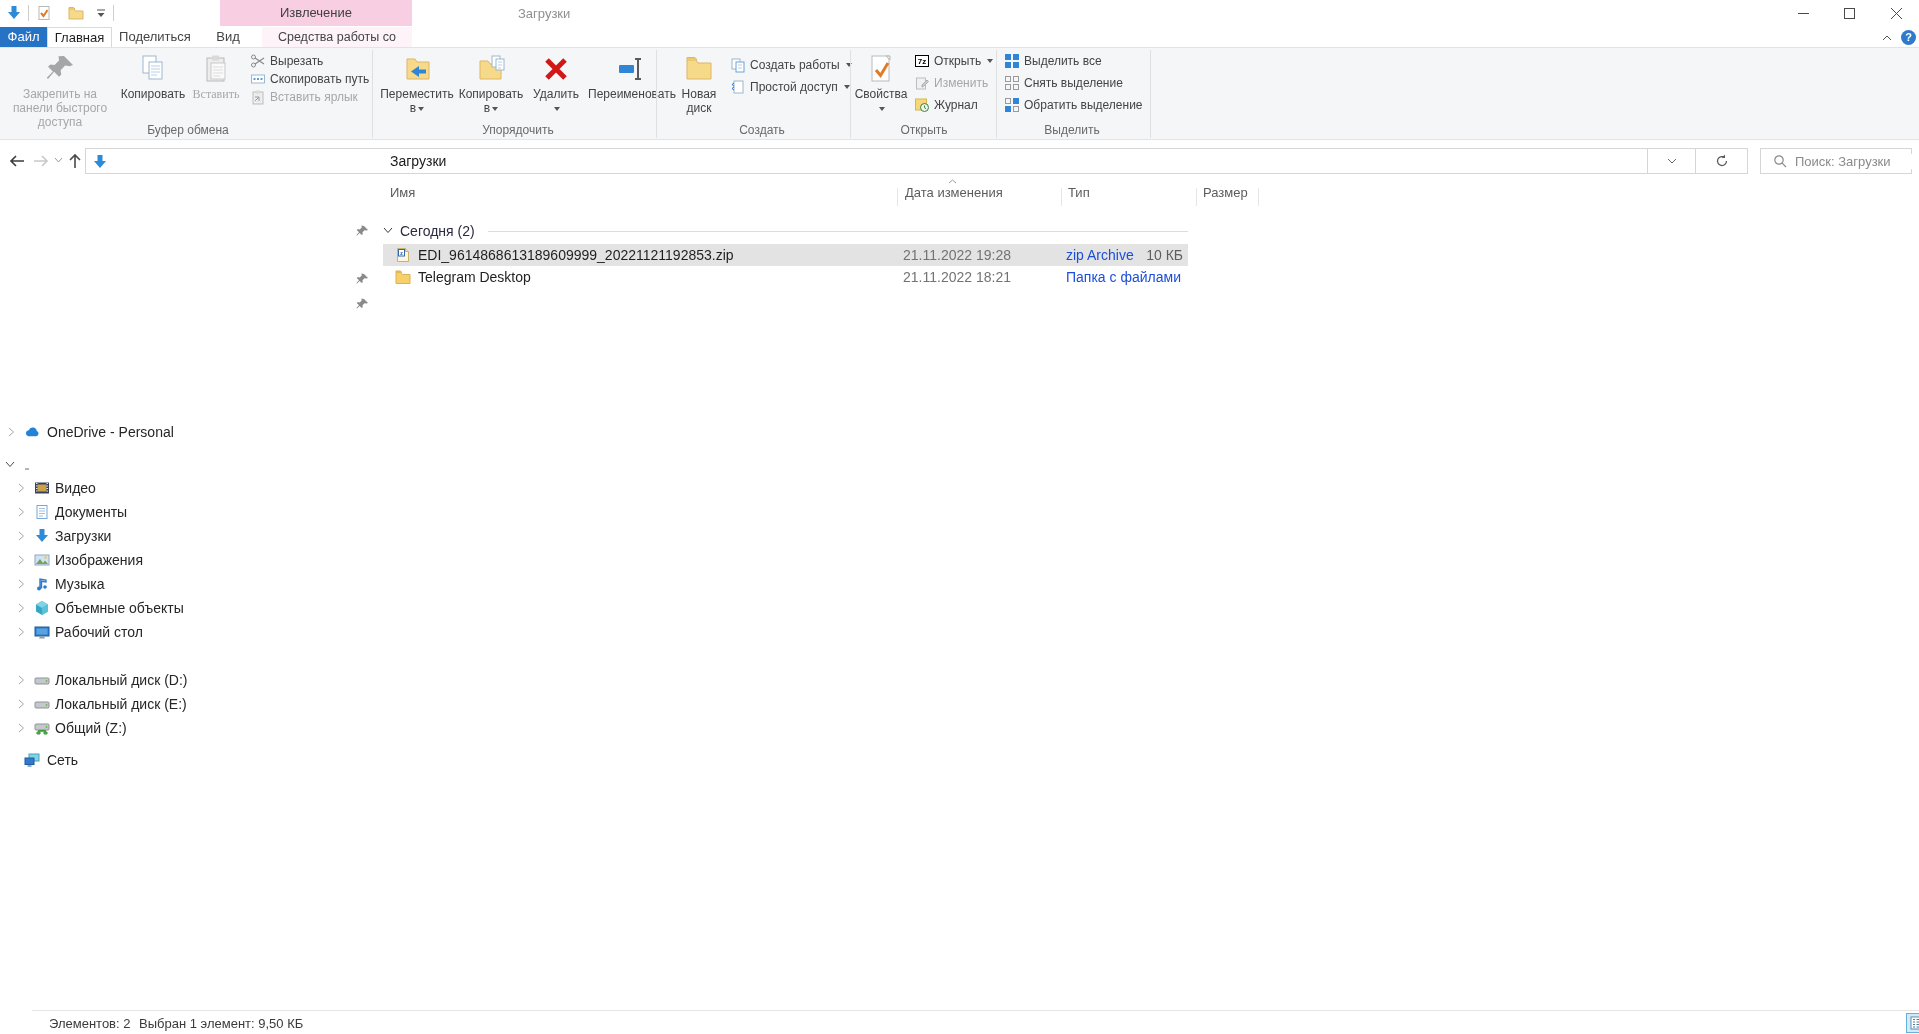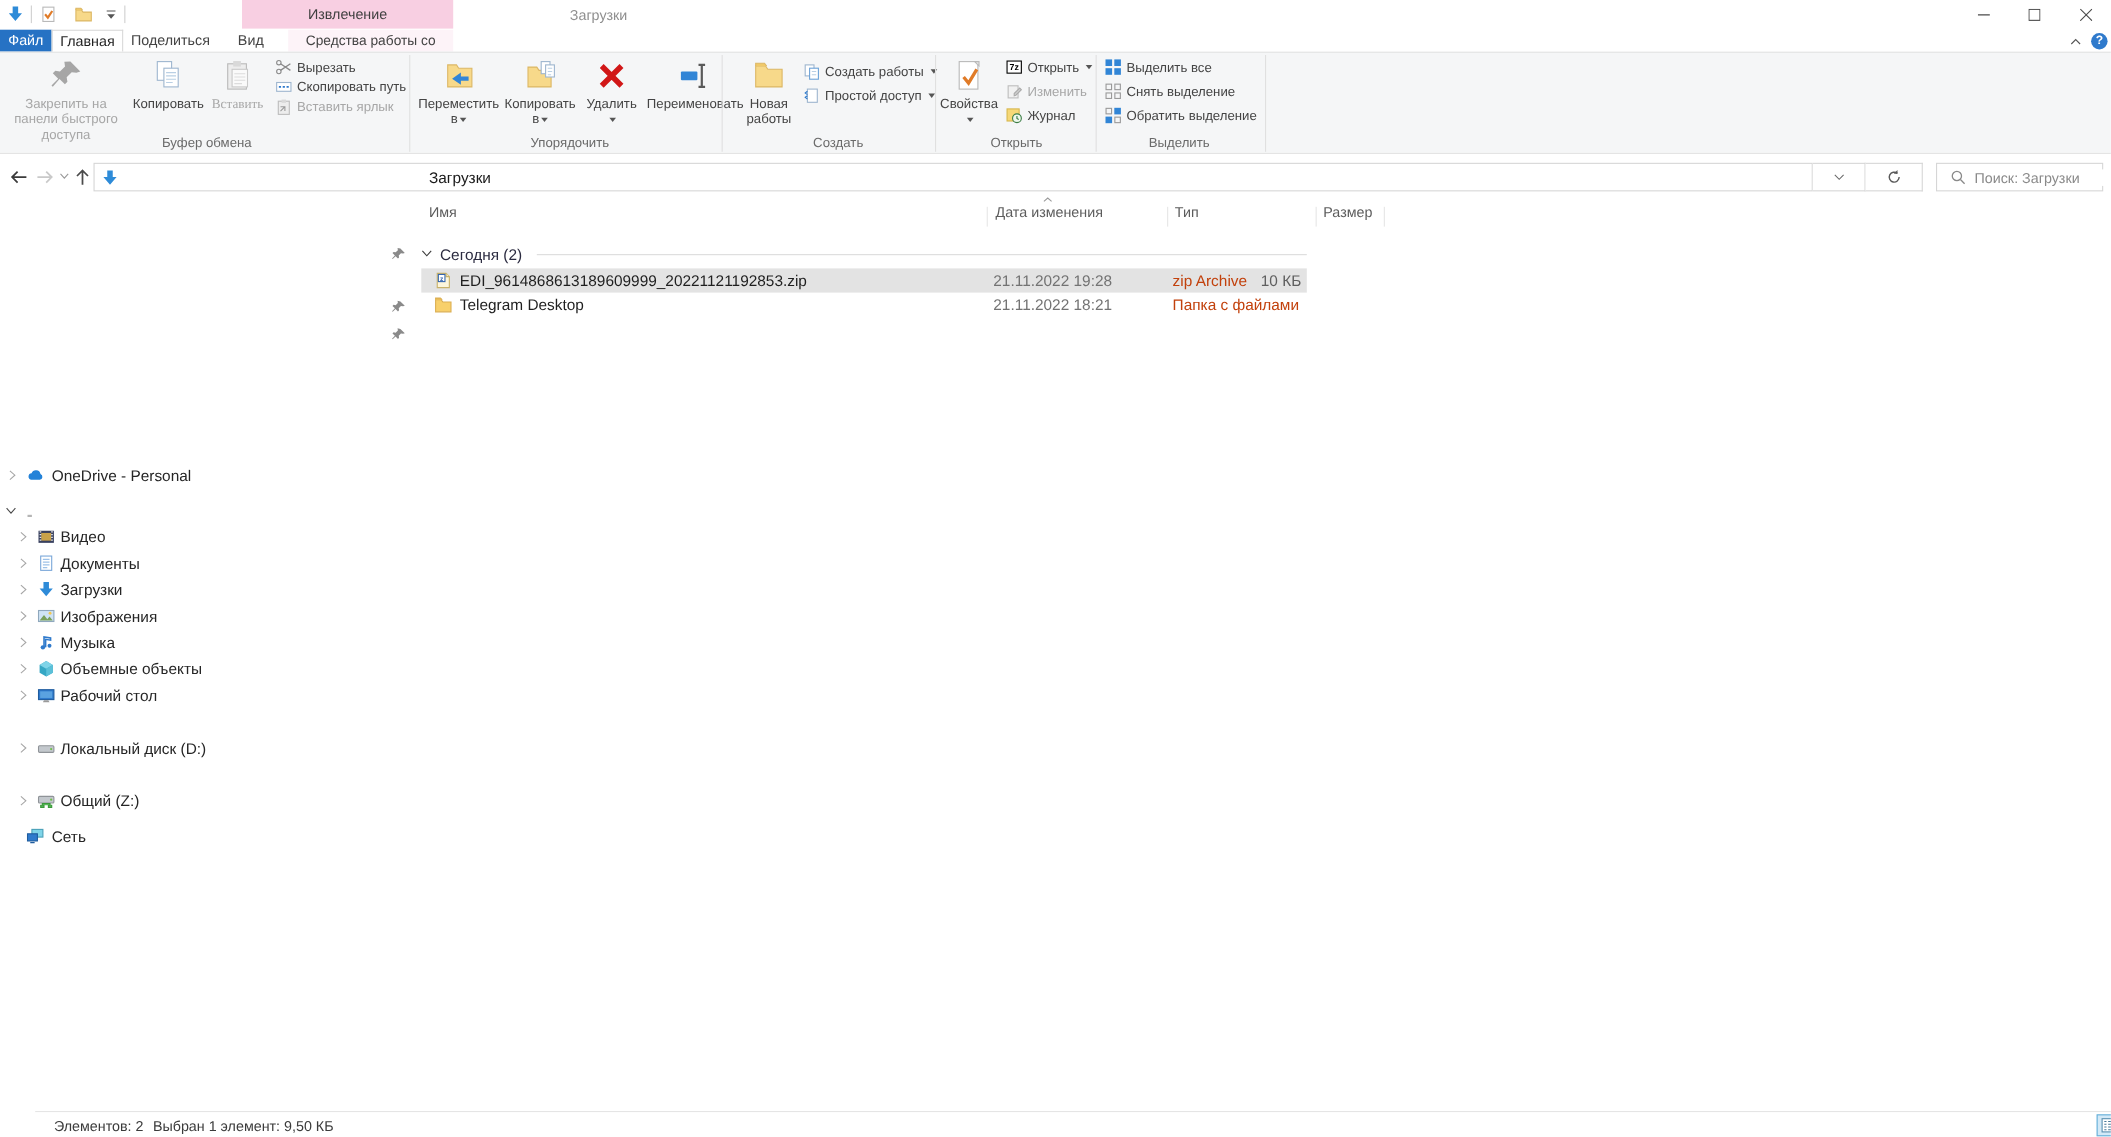--- a/index.html
+++ b/index.html
@@ -53,21 +53,21 @@
   .main { position:absolute; left:0; top:180px; width:1919px; height:830px; background:#fff; }
   .colhdr { position:absolute; top:5px; font-size:13px; color:#5c5c5c; }
   .colsep { position:absolute; top:8px; width:1px; height:18px; background:#e6e6e6; }
   .grouphdr { position:absolute; top:42px; height:18px; }
   .grouphdr .glabel-txt { position:absolute; left:17px; top:1px; font-size:14px; color:#2b2b40; }
   .gline { position:absolute; left:105px; top:9px; width:700px; height:1px; background:#dcdcdc; }
   .frow { position:absolute; left:383px; width:805px; height:22px; }
   .frow .cell { position:absolute; top:3px; font-size:14px; white-space:nowrap; }
   .c-name { left:35px; color:#1f1f1f; }
   .c-date { left:520px; color:#737373; }
-  .c-type { left:683px; color:#c2410c; }
+  .c-type { left:683px; color:#1d4ed8; }
   .c-size { left:717px; width:83px; text-align:right; color:#5f5f5f; }
   .selrow { background:#e3e3e3; }
   .pin-mark { position:absolute; left:355px; width:14px; height:14px; }
 
   
   .side-row { position:absolute; left:0; width:370px; height:24px; }
   .side-row .chev { position:absolute; top:7px; }
   .side-row .sico { position:absolute; top:4px; width:16px; height:16px; }
   .side-row .slabel { position:absolute; top:4px; font-size:14px; color:#262626; white-space:nowrap; }
 
@@ -257,21 +257,21 @@
     <div class="glabel" style="left:438px;">Упорядочить</div>
 
     <div class="bigbtn" style="left:674px;width:50px;">
       <span class="bicon">
         <svg width="32" height="32" viewBox="0 0 32 32">
             <path d="M4 7h9l2 3h13v16H4z" fill="#f7d98a" stroke="#dcb765"></path>
             <path d="M4 7V4.5h8L14 7" fill="#f0c96a" stroke="#dcb765"></path>
           </svg>
       </span>
       <span>Новая</span><br>
-      <span>работы</span>
+      <span>диск</span>
     </div>
     <div class="smallbtn" style="left:730px;top:8px;">
       <span class="sicon">
         <svg width="16" height="16" viewBox="0 0 16 16">
             <rect x="2" y="2" width="8" height="10" fill="#fff" stroke="#9eb6cf"></rect>
             <rect x="6" y="5" width="8" height="10" fill="#fff" stroke="#6da3d8"></rect>
             <path d="M8 8h4M8 11h4" stroke="#b9cfe4"></path>
           </svg>
       </span>
       <span>Создать работы</span>
@@ -634,20 +634,34 @@
         </span>
       <span class="sico" style="left:34px;">
         <svg width="16" height="16" viewBox="0 0 16 16">
             <rect x="1" y="6" width="14" height="6" rx="1" fill="#c3c8cd" stroke="#8f9398"></rect>
             <circle cx="12.5" cy="9" r="1" fill="#6fbf4a"></circle>
           </svg>
       </span>
       <span class="slabel" style="left:55px;">Локальный диск (D:)</span>
     </div>
 
+    <div class="side-row" style="top:512px;">
+      <span class="chev" style="left:18px;">
+          <svg width="7" height="10" viewBox="0 0 7 10">
+            <path d="M1 1l4.5 4L1 9" stroke="#a6a6a6" fill="none"></path>
+          </svg>
+        </span>
+      <span class="sico" style="left:34px;">
+        <svg width="16" height="16" viewBox="0 0 16 16">
+            <rect x="1" y="6" width="14" height="6" rx="1" fill="#c3c8cd" stroke="#8f9398"></rect>
+            <circle cx="12.5" cy="9" r="1" fill="#6fbf4a"></circle>
+          </svg>
+      </span>
+      <span class="slabel" style="left:55px;">Локальный диск (E:)</span>
+    </div>
 
     <div class="side-row" style="top:536px;">
       <span class="chev" style="left:18px;">
           <svg width="7" height="10" viewBox="0 0 7 10">
             <path d="M1 1l4.5 4L1 9" stroke="#a6a6a6" fill="none"></path>
           </svg>
         </span>
       <span class="sico" style="left:34px;">
         <svg width="16" height="16" viewBox="0 0 16 16">
             <rect x="1" y="4" width="14" height="6" rx="1" fill="#c3c8cd" stroke="#8f9398"></rect>

